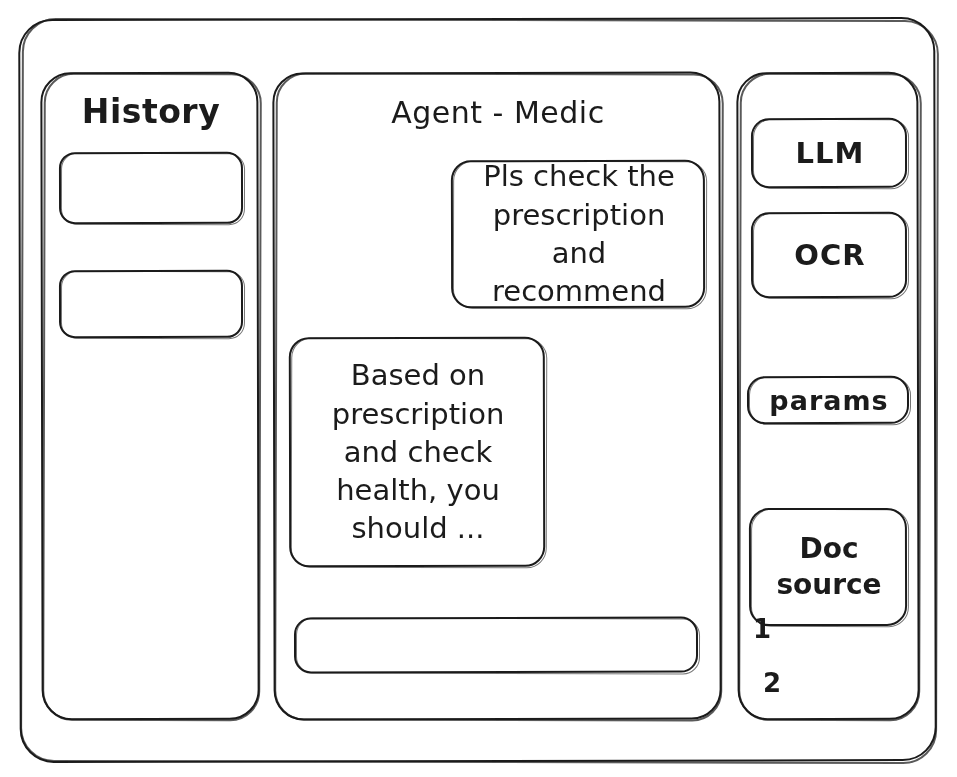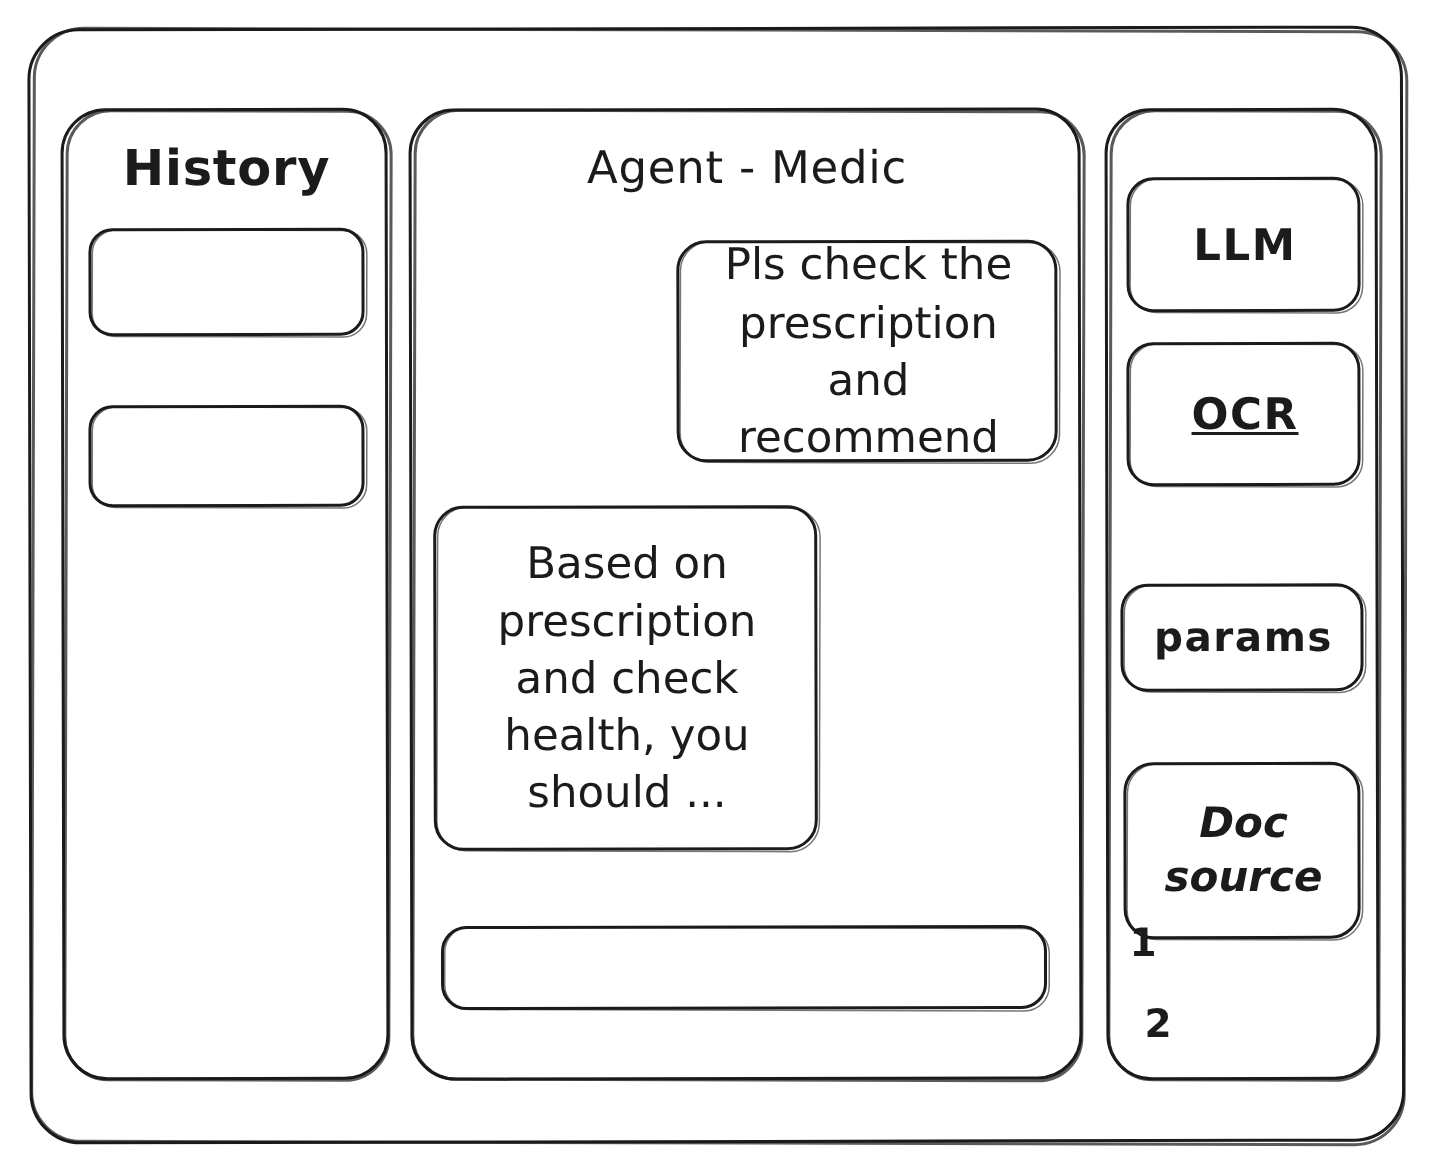--- a/index.html
+++ b/index.html
@@ -142,34 +142,33 @@
     align-items: center;
     justify-content: center;
   }
   .tool-label {
     position: relative;
     z-index: 2;
     font-size: 29px;
     font-weight: 700;
     letter-spacing: 1px;
   }
-  #tool-llm    { left: 752px; top: 118px; width: 156px; height: 90px; }
-  #tool-ocr    { left: 752px; top: 228px; width: 156px; height: 96px; text-decoration: underline; }
-  #tool-params { left: 748px; top: 389px; width: 162px; height: 72px; }
+  #tool-llm    { left: 752px; top: 118px; width: 156px; height: 70px; }
+  #tool-ocr    { left: 752px; top: 212px; width: 156px; height: 86px; }
+  #tool-params { left: 748px; top: 376px; width: 162px; height: 48px; }
   #tool-params .tool-label { font-size: 27px; font-weight: 700; }
 
   
   #doc-source-card {
     left: 750px; top: 508px;
     width: 158px; height: 118px;
     border-radius: 20px;
     display: flex;
     align-items: center;
     justify-content: center;
-    font-style: italic;
   }
   #doc-source-label {
     position: relative;
     z-index: 2;
     text-align: center;
     font-size: 28px;
     font-weight: 700;
     line-height: 1.3;
   }
 

